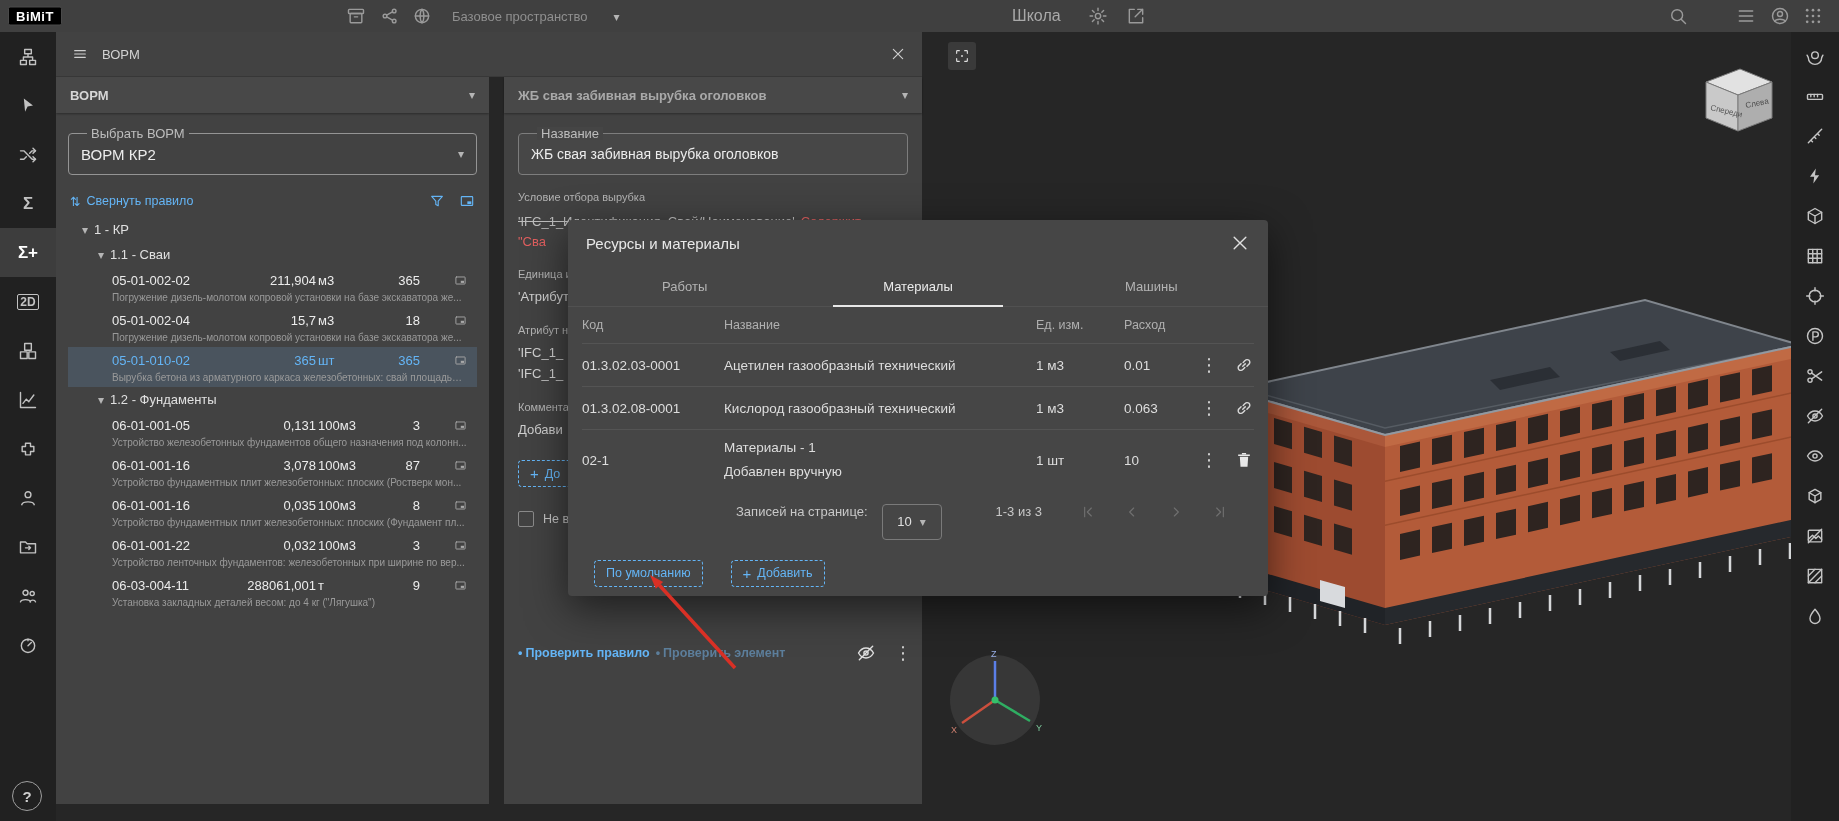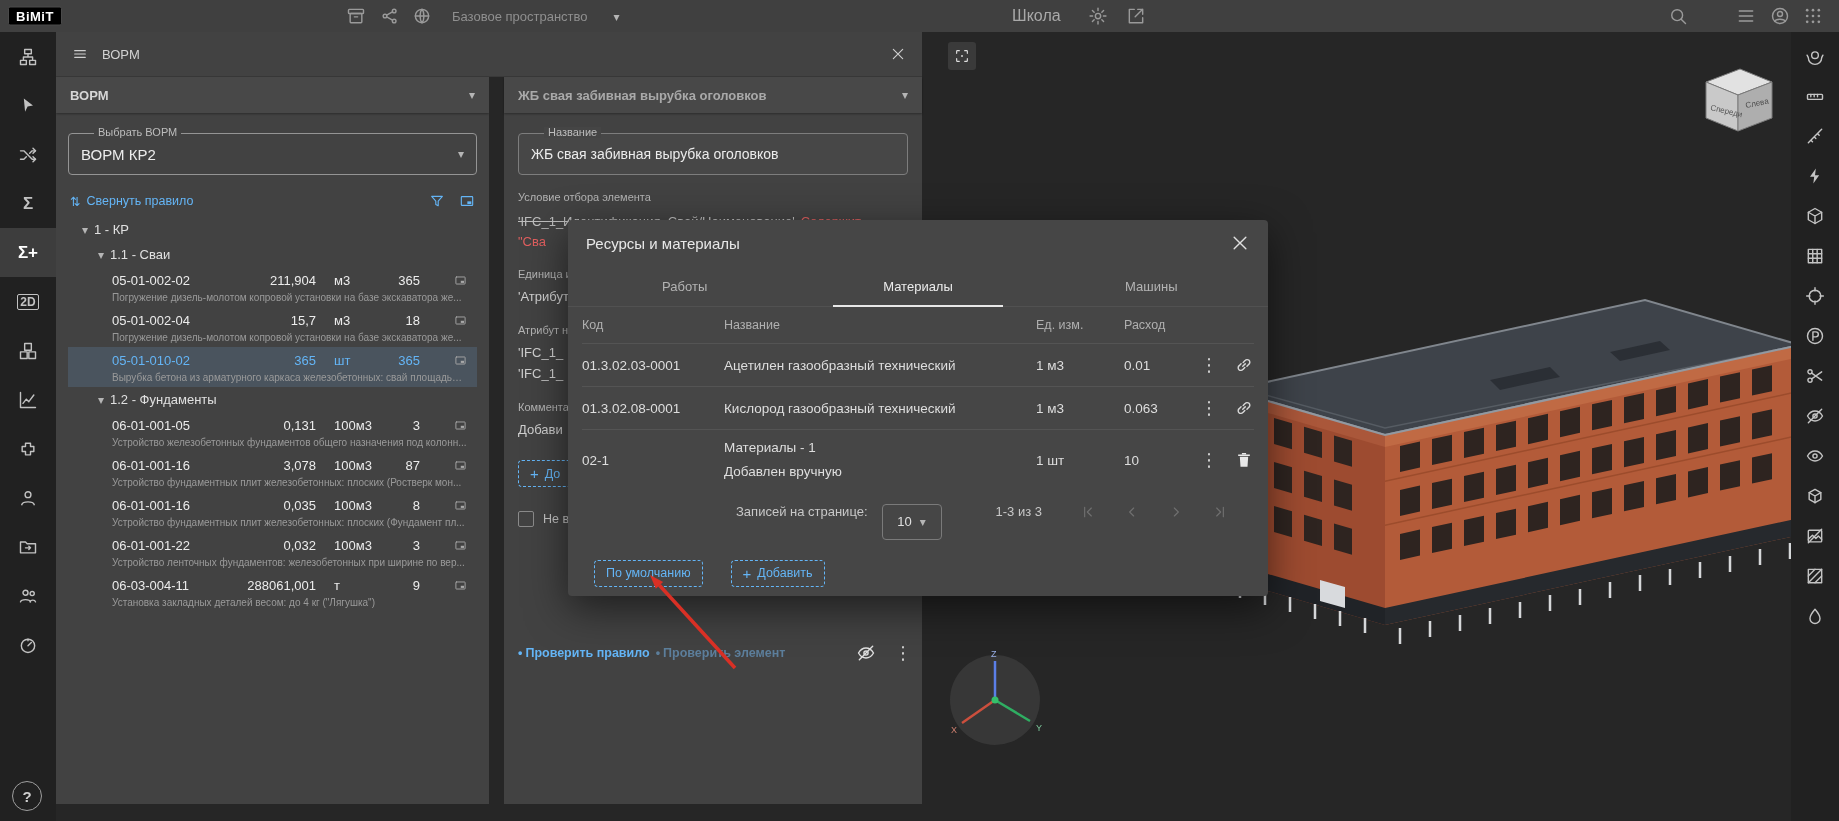--- a/index.html
+++ b/index.html
@@ -51,37 +51,37 @@
   .panel2{flex:1;background:#424242;position:relative;display:flex;flex-direction:column}
   .sec-head{height:36px;flex:none;display:flex;align-items:center;justify-content:space-between;
             padding:0 14px;background:#484848;box-shadow:0 1px 2px rgba(0,0,0,.35);font-size:13px}
   .sec-head .t1{color:#d6d6d6;font-weight:bold}
   .sec-head .t2{color:#a9a9a9;font-weight:bold;white-space:nowrap;overflow:hidden;text-overflow:ellipsis}
   .caret{color:#b5b5b5;font-size:12px}
 
   .p1-body{padding:6px 12px 0;overflow:hidden}
   .field{position:relative;border:1px solid #949494;border-radius:4px;height:40px;display:flex;align-items:center;
          padding:0 12px;margin-top:14px;cursor:pointer}
-  .field .flabel{position:absolute;top:-7px;left:25px;font-size:11px;color:#bdbdbd;background:#424242;padding:0 4px;line-height:1}
+  .field .flabel{position:absolute;top:-7px;left:18px;font-size:13px;color:#bdbdbd;background:#424242;padding:0 4px;line-height:1}
   .field .fvalue{font-size:15px;color:#ececec}
   .field .caret{margin-left:auto}
 
   .tools{display:flex;align-items:center;margin:18px 2px 8px;color:#64b5f6;font-size:12.5px}
   .tools .tcol{display:flex;align-items:center;gap:6px;cursor:pointer}
   .tools .tico{margin-left:auto;display:flex;gap:14px;color:#64b5f6}
   .tools .tico>*{cursor:pointer}
 
   .tg{display:flex;align-items:center;height:25px;font-size:13px;color:#e0e0e0;cursor:pointer}
   .tg .caret{width:18px;text-align:center}
   .tg.lv0{padding-left:8px}.tg.lv1{padding-left:24px}
   .ti{padding:5px 6px 4px 44px;cursor:pointer}
   .ti .l1{display:flex;align-items:center;height:17px;font-size:13px}
   .ti .code{width:128px;font-weight:normal;color:#ececec}
   .ti .qty{width:76px;text-align:right;color:#ececec}
-  .ti .unit{width:62px;padding-left:18px;color:#ececec;box-sizing:border-box}
+  .ti .unit{width:62px;padding-left:2px;color:#ececec;box-sizing:border-box}
   .ti .cnt{width:42px;text-align:right;color:#ececec}
   .ti .pip{margin-left:auto;margin-right:4px;color:#a8a8a8;cursor:pointer}
   .ti .l2{margin-top:3px;font-size:10px;color:#9a9a9a;white-space:nowrap;overflow:hidden;text-overflow:ellipsis;padding-right:4px}
   .ti.selected{background:#4a545e}
   .ti.selected .code,.ti.selected .qty,.ti.selected .unit,.ti.selected .cnt{color:#64b5f6}
 
   .p2-body{padding:4px 14px 0;position:relative;flex:1}
   .p2-body .field{margin-top:16px;background:#474747;border-color:#7d7d7d;cursor:text}
   .p2-body .field .flabel{background:#454545}
   .lab{font-size:11px;color:#b3b3b3;margin-top:16px}
@@ -681,21 +681,21 @@
       <div class="panel2">
         <div class="sec-head">
           <span class="t2">ЖБ свая забивная вырубка оголовков</span>
           <span class="caret">▾</span>
         </div>
         <div class="p2-body">
           <div class="field">
             <span class="flabel">Название</span>
             <span class="fvalue" style="font-size:14px">ЖБ свая забивная вырубка оголовков</span>
           </div>
-          <div class="lab">Условие отбора элемента</div>
+          <div class="lab">Условие отбора вырубка</div>
           <div class="cond">
             <span class="cattr">'IFC_1_Идентификация_Свай/Наименование'</span><span class="cop">Содержит</span>
             <div class="cval">"Сва</div>
           </div>
           <div class="lab">Единица и</div>
           <div class="fval">'Атрибут</div>
           <div class="lab">Атрибут н</div>
           <div class="fval">
             <div>'IFC_1_</div>
             <div>'IFC_1_</div>

